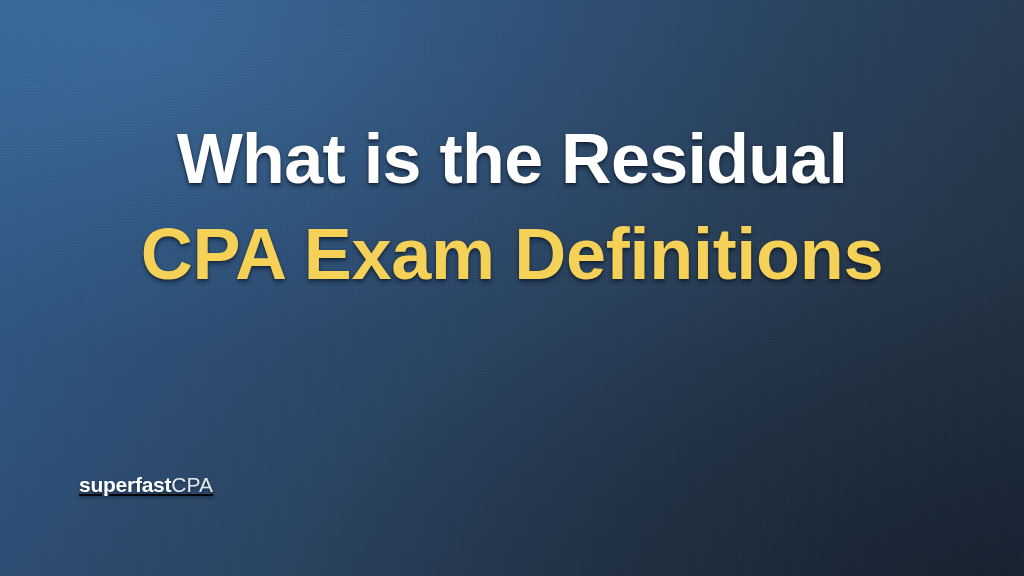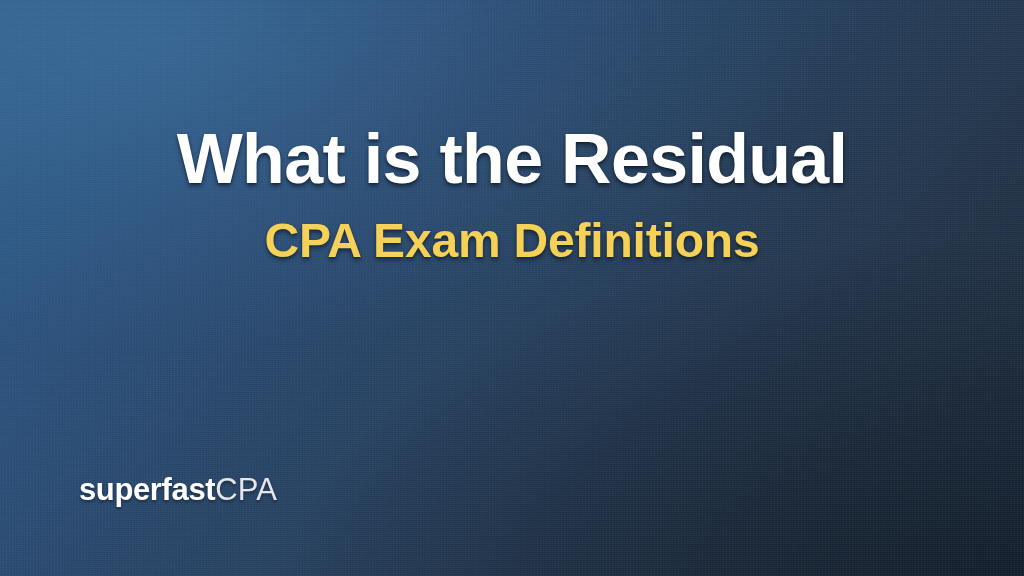--- a/index.html
+++ b/index.html
@@ -85,41 +85,42 @@
     letter-spacing: -0.010em;
     white-space: nowrap;
     text-shadow:
       0 3px 4px rgba(6,14,25,0.52),
       0 1px 2px rgba(6,14,25,0.40);
   }
 
   .subtitle-line {
     display: block;
     color: #f5d157;
-    font-size: 48px;
+    font-size: 72px;
     font-weight: 700;
     line-height: 1.12;
     letter-spacing: -0.004em;
     white-space: nowrap;
     margin-top: 14px;
     text-shadow:
       0 3px 4px rgba(6,14,25,0.48),
       0 1px 2px rgba(6,14,25,0.34);
   }
 
   
   .brand-logo {
     position: absolute;
     left: 79px;
     top: 474px;
     z-index: 3;
-    font-size: 31px;
+    font-size: 21px;
     line-height: 1;
     white-space: nowrap;
     text-shadow: 0 2px 3px rgba(6,14,25,0.45);
+    text-decoration: underline;
   }
   .brand-primary {
     color: #ffffff;
     font-weight: 700;
     letter-spacing: -0.012em;
   }
   .brand-secondary {
     color: rgba(255,255,255,0.88);
     font-weight: 400;
     letter-spacing: 0.005em;

